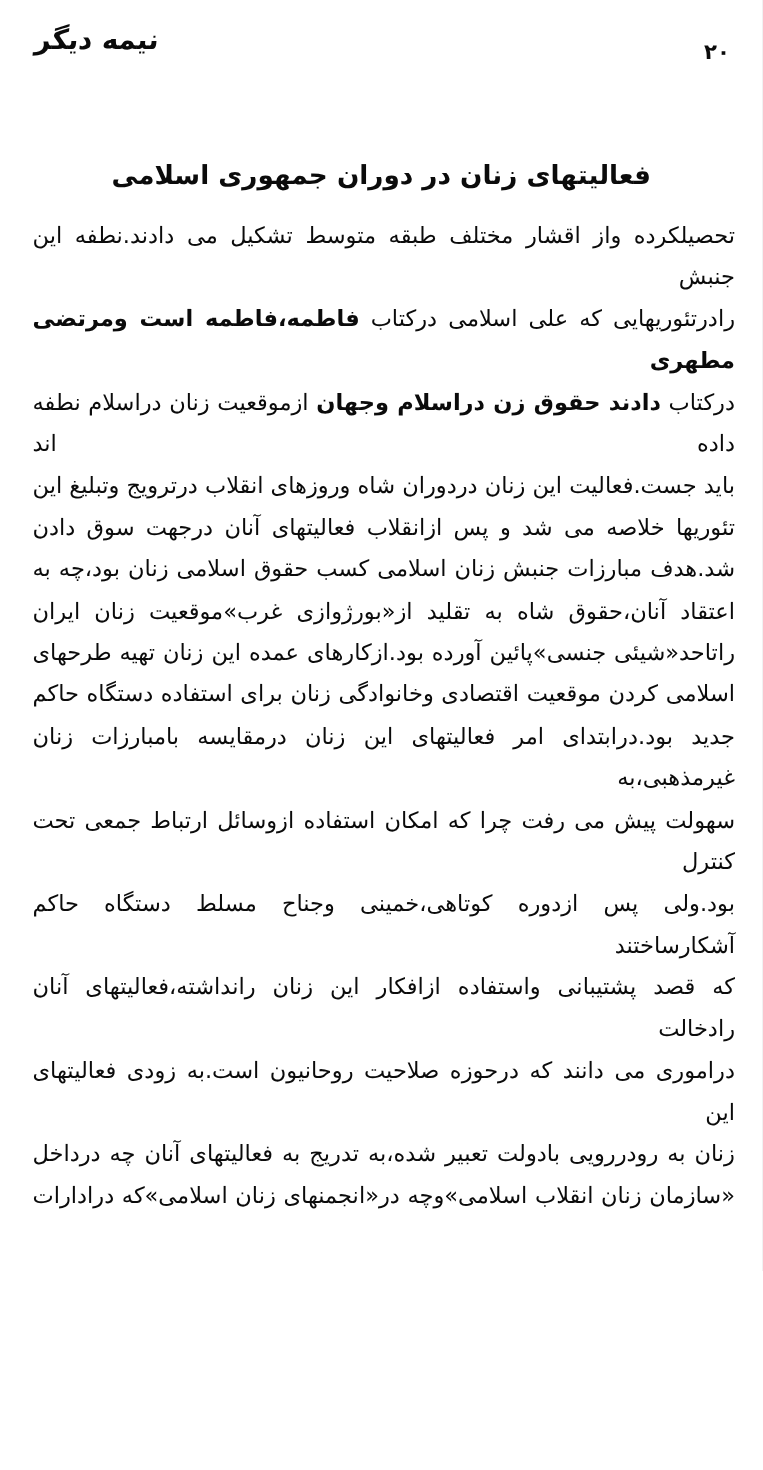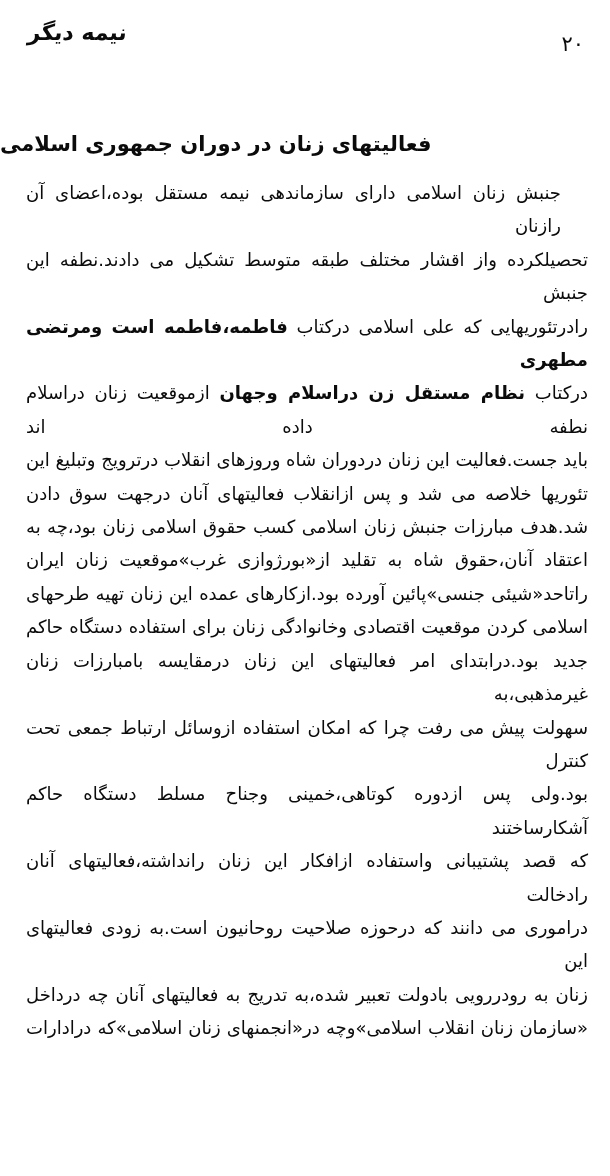--- a/index.html
+++ b/index.html
@@ -19,28 +19,28 @@
     padding:20px 24px 0 28px;
   }
   .logo{
     font-size:22px;
     font-weight:bold;
     direction:rtl;
     transform:skewX(-5deg);
     letter-spacing:0.5px;
   }
   .page-number{
-    font-size:21px;
-    font-weight:normal;
+    font-size:17px;
+    font-weight:bold;
     padding-top:12px;
     padding-right:2px;
   }
   .title{
     direction:rtl;
-    text-align:left;
+    text-align:center;
     font-weight:bold;
     font-size:21px;
     line-height:32px;
     margin-top:72px;
   }
   .body{
     direction:rtl;
     margin-top:16px;
     padding:0 22px 0 26px;
   }
@@ -63,24 +63,23 @@
 <div class="page">
   <div class="header">
     <div class="logo">نیمه دیگر</div>
     <div class="page-number">۲۰</div>
   </div>
 
   <div class="title">فعالیتهای زنان در دوران جمهوری اسلامی</div>
 
   <div class="body">
       <div class="paragraph">
-        <div class="line first"><span class="seg">جنبش زنان اسلامی دارای سازماندهی نیمه مستقل بوده،اعضای آن رازنان</span></div>
         <div class="line"><span class="seg">تحصیلکرده واز اقشار مختلف طبقه متوسط تشکیل می دادند.نطفه این جنبش</span></div>
         <div class="line"><span class="seg">رادرتئوریهایی که علی اسلامی درکتاب </span><span class="seg-b">فاطمه،فاطمه است</span><span class="seg-b"> ومرتضی مطهری</span></div>
-        <div class="line"><span class="seg">درکتاب </span><span class="seg-b">نظام مستقل زن دراسلام وجهان</span><span class="seg"> ازموقعیت زنان دراسلام نطفه داده اند</span></div>
+        <div class="line"><span class="seg">درکتاب </span><span class="seg-b">دادند حقوق زن دراسلام وجهان</span><span class="seg"> ازموقعیت زنان دراسلام نطفه داده اند</span></div>
         <div class="line"><span class="seg">باید جست.فعالیت این زنان دردوران شاه وروزهای انقلاب درترویج وتبلیغ این</span></div>
         <div class="line"><span class="seg">تئوریها خلاصه می شد و پس ازانقلاب فعالیتهای آنان درجهت سوق دادن</span></div>
         <div class="line"><span class="seg">شد.هدف مبارزات جنبش زنان اسلامی کسب حقوق اسلامی زنان بود،چه به</span></div>
         <div class="line"><span class="seg">اعتقاد آنان،حقوق شاه به تقلید از«بورژوازی غرب»موقعیت زنان ایران</span></div>
         <div class="line"><span class="seg">راتاحد«شیئی جنسی»پائین آورده بود.ازکارهای عمده این زنان تهیه طرحهای</span></div>
         <div class="line"><span class="seg">اسلامی کردن موقعیت اقتصادی وخانوادگی زنان برای استفاده دستگاه حاکم</span></div>
         <div class="line"><span class="seg">جدید بود.درابتدای امر فعالیتهای این زنان درمقایسه بامبارزات زنان غیرمذهبی،به</span></div>
         <div class="line"><span class="seg">سهولت پیش می رفت چرا که امکان استفاده ازوسائل ارتباط جمعی تحت کنترل</span></div>
         <div class="line"><span class="seg">بود.ولی پس ازدوره کوتاهی،خمینی وجناح مسلط دستگاه حاکم آشکارساختند</span></div>
         <div class="line"><span class="seg">که قصد پشتیبانی واستفاده ازافکار این زنان رانداشته،فعالیتهای آنان رادخالت</span></div>

